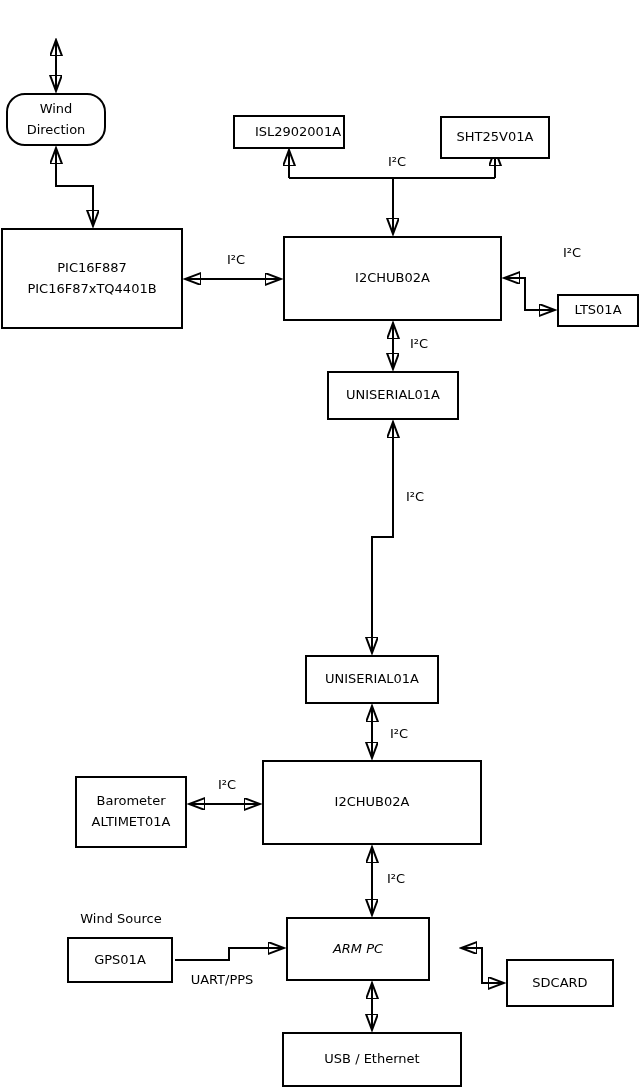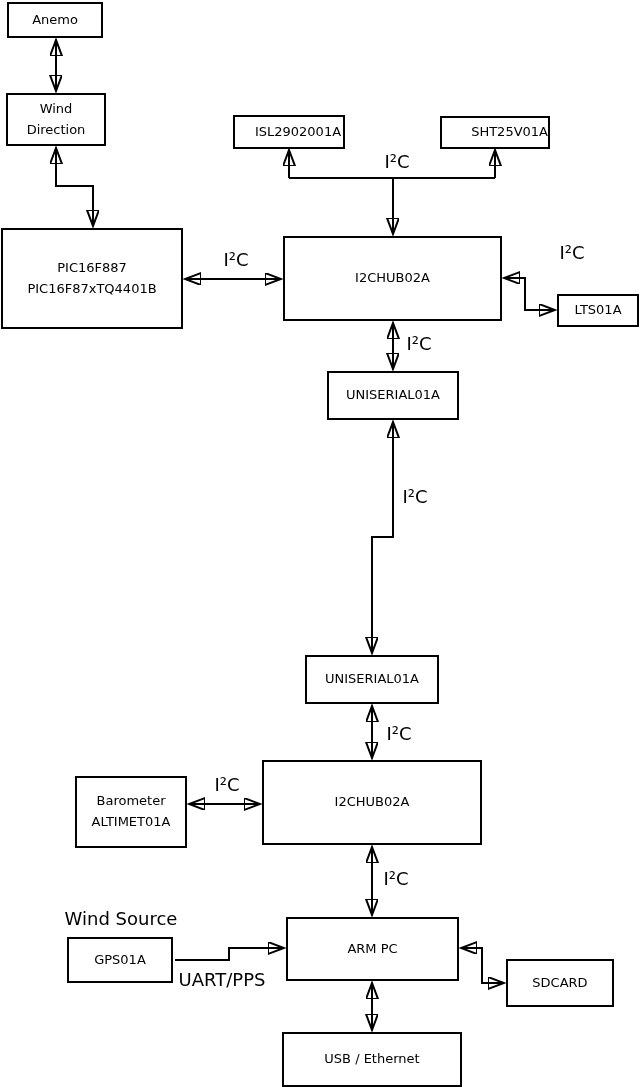--- a/index.html
+++ b/index.html
@@ -9,21 +9,21 @@
     overflow:hidden;
   }
   .node{
     position:absolute;box-sizing:border-box;border:2px solid #000;background:#fff;
     display:flex;align-items:center;justify-content:center;text-align:center;
     font-size:13px;line-height:1.6;
   }
   .node .lbl{white-space:pre-line;}
   .edge-label{
     position:absolute;transform:translate(-50%,-50%);
-    font-size:18px;white-space:nowrap;
+    font-size:13px;white-space:nowrap;
   }
   svg.wires{position:absolute;left:0;top:0;width:640px;height:1089px;}
   svg.wires path{stroke:#000;stroke-width:2;fill:none;}
 </style>
 </head>
 <body>
 
 <div class="canvas">
 
   <svg class="wires" xmlns="http://www.w3.org/2000/svg">
@@ -43,35 +43,32 @@
     <path d="M393,323 V369" marker-start="url(#arrow)" marker-end="url(#arrow)"></path>
     <path d="M393,422 V537 H372 V653" marker-start="url(#arrow)" marker-end="url(#arrow)"></path>
     <path d="M372,706 V758" marker-start="url(#arrow)" marker-end="url(#arrow)"></path>
     <path d="M189,804 H260" marker-start="url(#arrow)" marker-end="url(#arrow)"></path>
     <path d="M372,847 V915" marker-start="url(#arrow)" marker-end="url(#arrow)"></path>
     <path d="M175,960 H229 V948 H284" marker-end="url(#arrow)"></path>
     <path d="M461,948 H482 V983 H504" marker-start="url(#arrow)" marker-end="url(#arrow)"></path>
     <path d="M372,983 V1030" marker-start="url(#arrow)" marker-end="url(#arrow)"></path>
   </svg>
 
-  <div class="node" style="left:7px;top:2px;width:96px;height:36px;">
-    <span class="lbl">Anemo</span>
-  </div>
-  <div class="node" style="left:6px;top:93px;width:100px;height:53px;">
+  <div class="node" style="left:6px;top:93px;width:100px;height:53px;border-radius:19px;">
     <span class="lbl">Wind
 Direction</span>
   </div>
   <div class="node" style="left:1px;top:228px;width:182px;height:101px;">
     <span class="lbl">PIC16F887
 PIC16F87xTQ4401B</span>
   </div>
   <div class="node" style="left:233px;top:115px;width:112px;height:34px;padding-left:18px;">
     <span class="lbl">ISL2902001A</span>
   </div>
-  <div class="node" style="left:440px;top:116px;width:110px;height:33px;justify-content:flex-end;">
+  <div class="node" style="left:440px;top:116px;width:110px;height:43px;">
     <span class="lbl">SHT25V01A</span>
   </div>
   <div class="node" style="left:283px;top:236px;width:219px;height:85px;">
     <span class="lbl">I2CHUB02A</span>
   </div>
   <div class="node" style="left:557px;top:294px;width:82px;height:33px;">
     <span class="lbl">LTS01A</span>
   </div>
   <div class="node" style="left:327px;top:371px;width:132px;height:49px;">
     <span class="lbl">UNISERIAL01A</span>
@@ -79,21 +76,21 @@
   <div class="node" style="left:305px;top:655px;width:134px;height:49px;">
     <span class="lbl">UNISERIAL01A</span>
   </div>
   <div class="node" style="left:75px;top:776px;width:112px;height:72px;">
     <span class="lbl">Barometer
 ALTIMET01A</span>
   </div>
   <div class="node" style="left:262px;top:760px;width:220px;height:85px;">
     <span class="lbl">I2CHUB02A</span>
   </div>
-  <div class="node" style="left:286px;top:917px;width:173px;height:64px;">
+  <div class="node" style="left:286px;top:917px;width:144px;height:64px;font-style:italic;">
     <span class="lbl">ARM PC</span>
   </div>
   <div class="node" style="left:67px;top:937px;width:106px;height:46px;">
     <span class="lbl">GPS01A</span>
   </div>
   <div class="node" style="left:282px;top:1032px;width:180px;height:55px;">
     <span class="lbl">USB / Ethernet</span>
   </div>
   <div class="node" style="left:506px;top:959px;width:108px;height:48px;">
     <span class="lbl">SDCARD</span>

